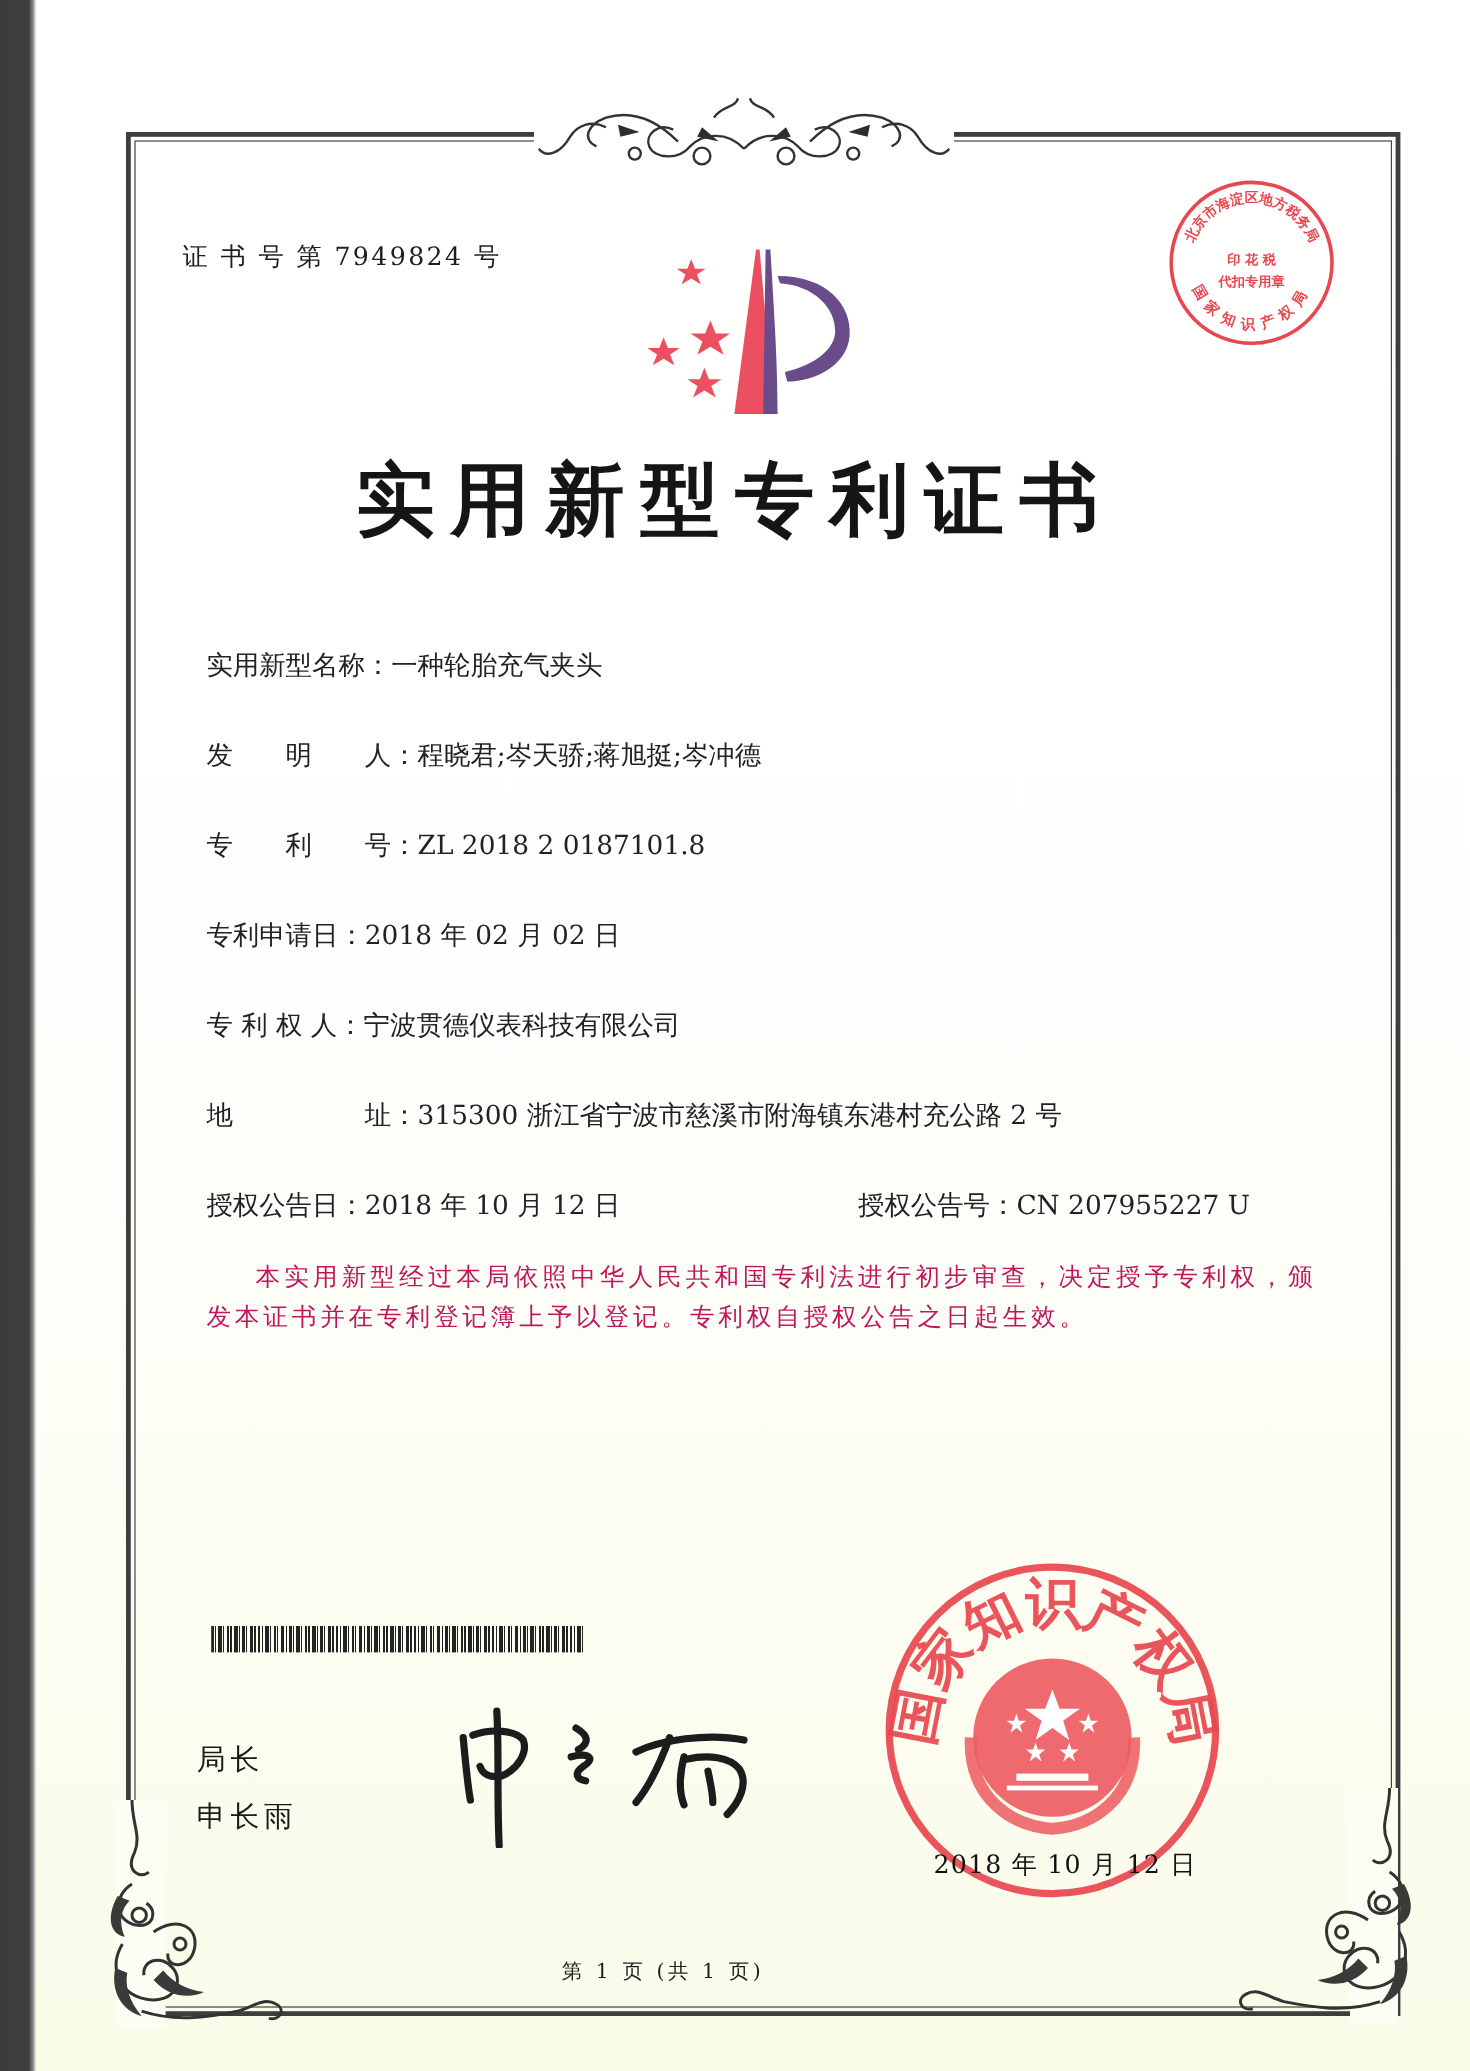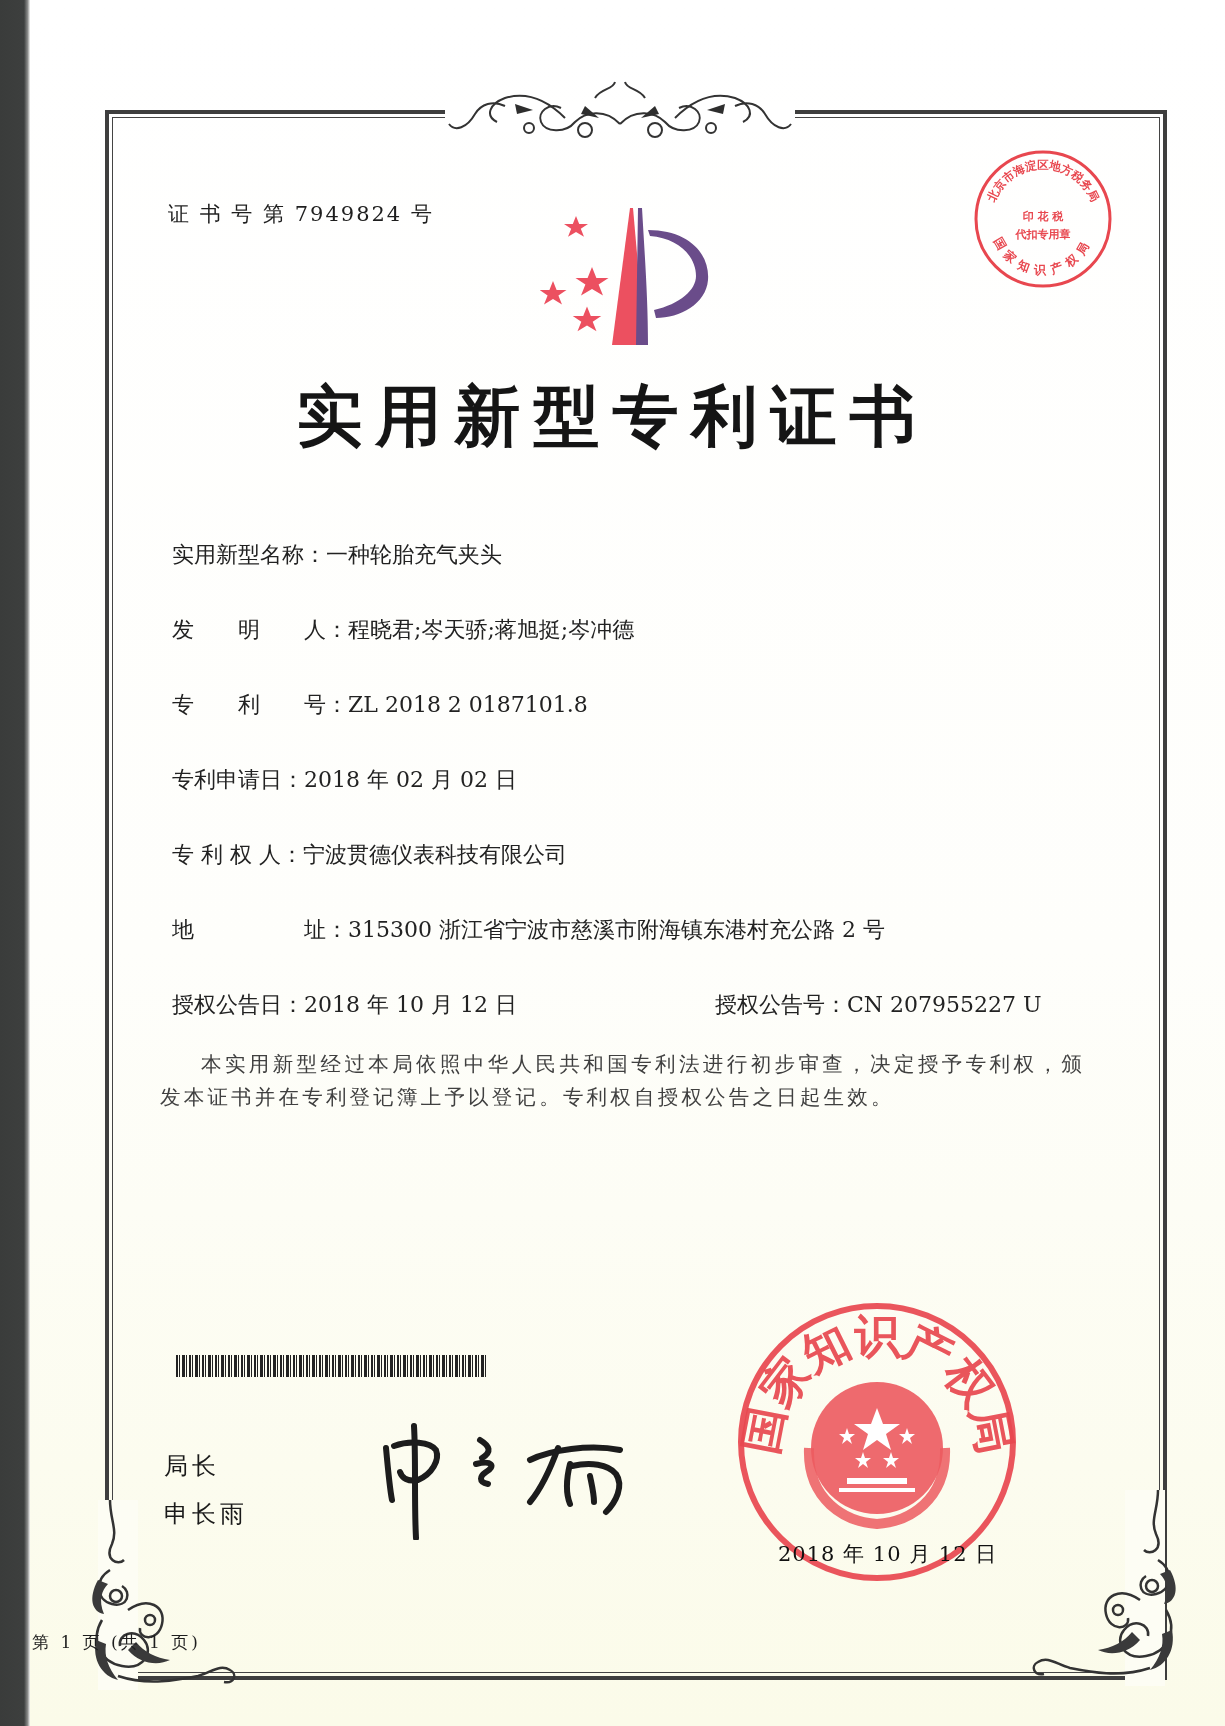--- a/index.html
+++ b/index.html
@@ -6,41 +6,41 @@
   body{width:1225px;height:1726px;position:relative;overflow:hidden;
        background:linear-gradient(180deg,#ffffff 0%,#fefefb 55%,#fbfbe9 100%);
        font-family:"DejaVu Serif","Liberation Serif",serif;color:#1e1e1e;}
   .scan-edge{position:absolute;left:0;top:0;width:30px;height:1726px;
        background:linear-gradient(90deg,#3a3c3b 0%,#3d3f3e 80%,#8a8b8a 92%,#f4f4f2 100%);}
   .frame-outer{position:absolute;left:105px;top:110px;width:1062px;height:1570px;
        border:4px solid #3e3e3e;box-sizing:border-box;}
   .frame-inner{position:absolute;left:112px;top:117px;width:1048px;height:1556px;
        border:1.5px solid #444;box-sizing:border-box;}
   .ornament{position:absolute;}
-  .cert-no{position:absolute;left:152px;top:200px;font-size:21px;letter-spacing:2px;margin-left:16px;}
+  .cert-no{position:absolute;left:152px;top:200px;font-size:21px;letter-spacing:2px;}
   .logo{position:absolute;left:540px;top:200px;width:200px;height:150px;}
   .title{position:absolute;left:0;width:1225px;top:372px;text-align:center;
        font-size:66px;letter-spacing:13px;font-weight:bold;color:#151515;
        font-family:"DejaVu Serif",serif;}
   .field{position:absolute;left:172px;font-size:22px;white-space:nowrap;
        font-family:"DejaVu Sans","Liberation Sans",sans-serif;color:#222;}
   .field .lbl{display:inline-block;}
   .field .val{display:inline-block;font-family:"DejaVu Serif",serif;}
-  .para{position:absolute;left:160px;width:925px;font-size:20.5px;line-height:33px;
-       letter-spacing:3.2px;font-family:"DejaVu Serif",serif;color:#404040;text-align:justify;}
+  .para{position:absolute;left:172px;width:925px;font-size:20.5px;line-height:33px;
+       letter-spacing:3.2px;font-family:"DejaVu Serif",serif;color:#be185d;text-align:justify;}
   .para p{margin:0;text-indent:2em;}
   .barcode{position:absolute;left:176px;top:1355px;width:310px;height:22px;
        background:repeating-linear-gradient(90deg,#222 0 2px,transparent 2px 3px,#222 3px 4px,transparent 4px 6px,#222 6px 9px,transparent 9px 10px,#222 10px 11px,transparent 11px 13px);}
   .director{position:absolute;left:164px;font-size:24px;font-family:"DejaVu Sans",sans-serif;
        letter-spacing:4px;color:#1a1a1a;}
   .signature{position:absolute;left:380px;top:1420px;width:260px;height:120px;}
   .seal-date{position:absolute;left:778px;top:1540px;font-size:21px;color:#111;
        font-family:"DejaVu Serif",serif;letter-spacing:1px;}
-  .page-no{position:absolute;left:0;width:1105px;top:1631px;text-align:left;
-       font-size:17px;letter-spacing:3px;font-family:"DejaVu Serif",serif;margin-left:32px;}
+  .page-no{position:absolute;left:0;width:1105px;top:1631px;text-align:center;
+       font-size:17px;letter-spacing:3px;font-family:"DejaVu Serif",serif;}
   .stamp{position:absolute;}
 </style>
 </head>
 <body>
 
 <div class="scan-edge"></div>
 
 <div class="frame-outer"></div>
 <div class="frame-inner"></div>
 

